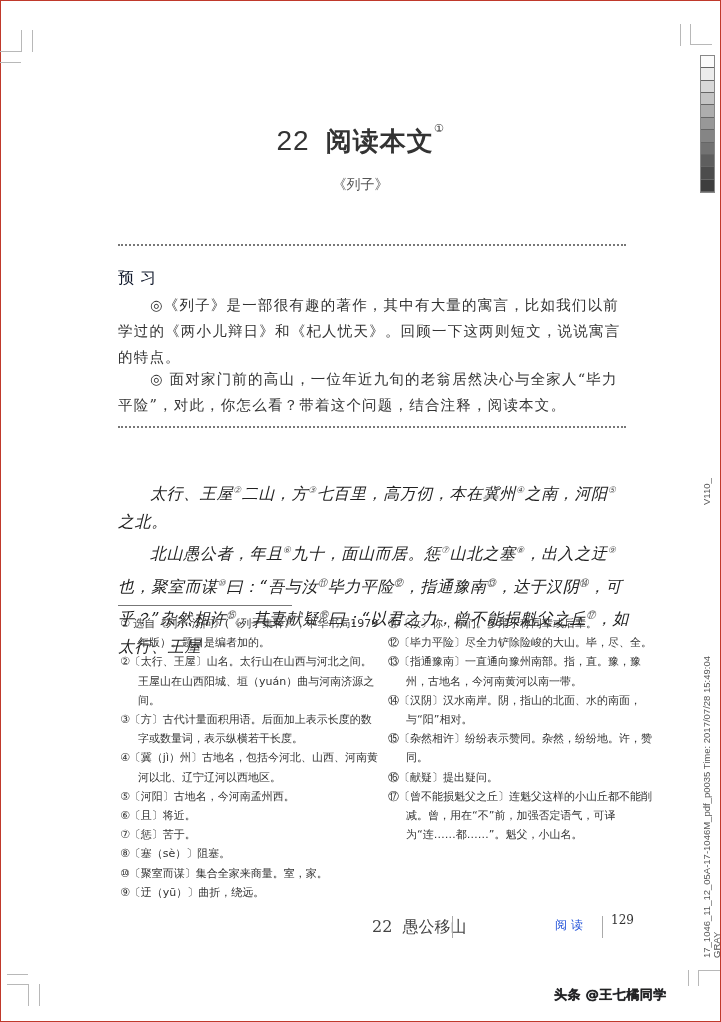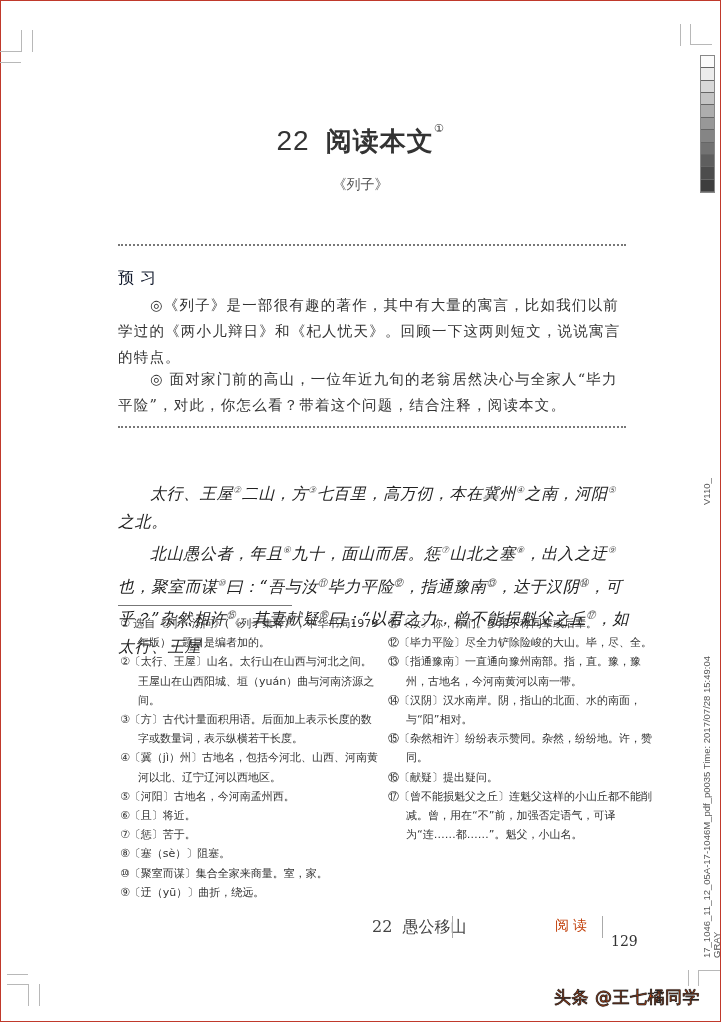--- a/index.html
+++ b/index.html
@@ -42,31 +42,31 @@
   }
   .body-text p { margin: 0; text-indent: 2em; font-style: italic; }
   .body-text sup { font-size: 9px; color: #555; }
   .fn-rule { position: absolute; left: 118px; top: 605px; width: 174px; height: 1px; background: #777; }
   .notes { position: absolute; top: 614px; font-size: 11px; line-height: 19.2px; color: #333; font-family: "DejaVu Sans", sans-serif; }
   .notes.left { left: 120px; width: 262px; }
   .notes.right { left: 388px; width: 268px; }
   .note { padding-left: 18px; text-indent: -18px; }
   .footer-left { position: absolute; top: 917px; left: 372px; font-size: 16px; color: #444; }
   .footer-sep { position: absolute; top: 916px; width: 1px; height: 22px; background: #aaa; }
-  .footer-right { position: absolute; top: 917px; left: 555px; font-size: 14px; color: #c2410c; letter-spacing: 4px; }
-  .page-num { position: absolute; top: 913px; left: 611px; font-size: 14px; color: #333; margin-top: 20px; }
+  .footer-right { position: absolute; top: 917px; left: 555px; font-size: 12px; color: #1d4ed8; letter-spacing: 4px; }
+  .page-num { position: absolute; top: 913px; left: 611px; font-size: 12px; color: #333; }
   .vert {
     position: absolute; font-family: "Liberation Sans", sans-serif; font-size: 9.5px; color: #555;
     transform-origin: left top; transform: rotate(-90deg); white-space: nowrap;
   }
   .gray-strip { position: absolute; left: 700px; top: 55px; width: 13px; height: 136px; border: 1px solid #888; }
   .gray-strip div { height: 12.36px; border-bottom: 1px solid #666; box-sizing: border-box; }
   .watermark {
     position: absolute; left: 554px; top: 986px; font-family: "DejaVu Sans", sans-serif;
-    font-size: 17px; color: #c2410c; -webkit-text-stroke: 0.7px #222; letter-spacing: 0.5px;
+    font-size: 13px; color: #0f172a; -webkit-text-stroke: 0.7px #222; letter-spacing: 0.5px;
     text-shadow: 0 0 1px #222;
   }
 </style>
 </head>
 <body>
 
 <div class="frame"></div>
 
 <div class="crop" style="left:0;top:51px;width:21px;height:1px;"></div>
 <div class="crop" style="left:21px;top:30px;width:1px;height:22px;"></div>

